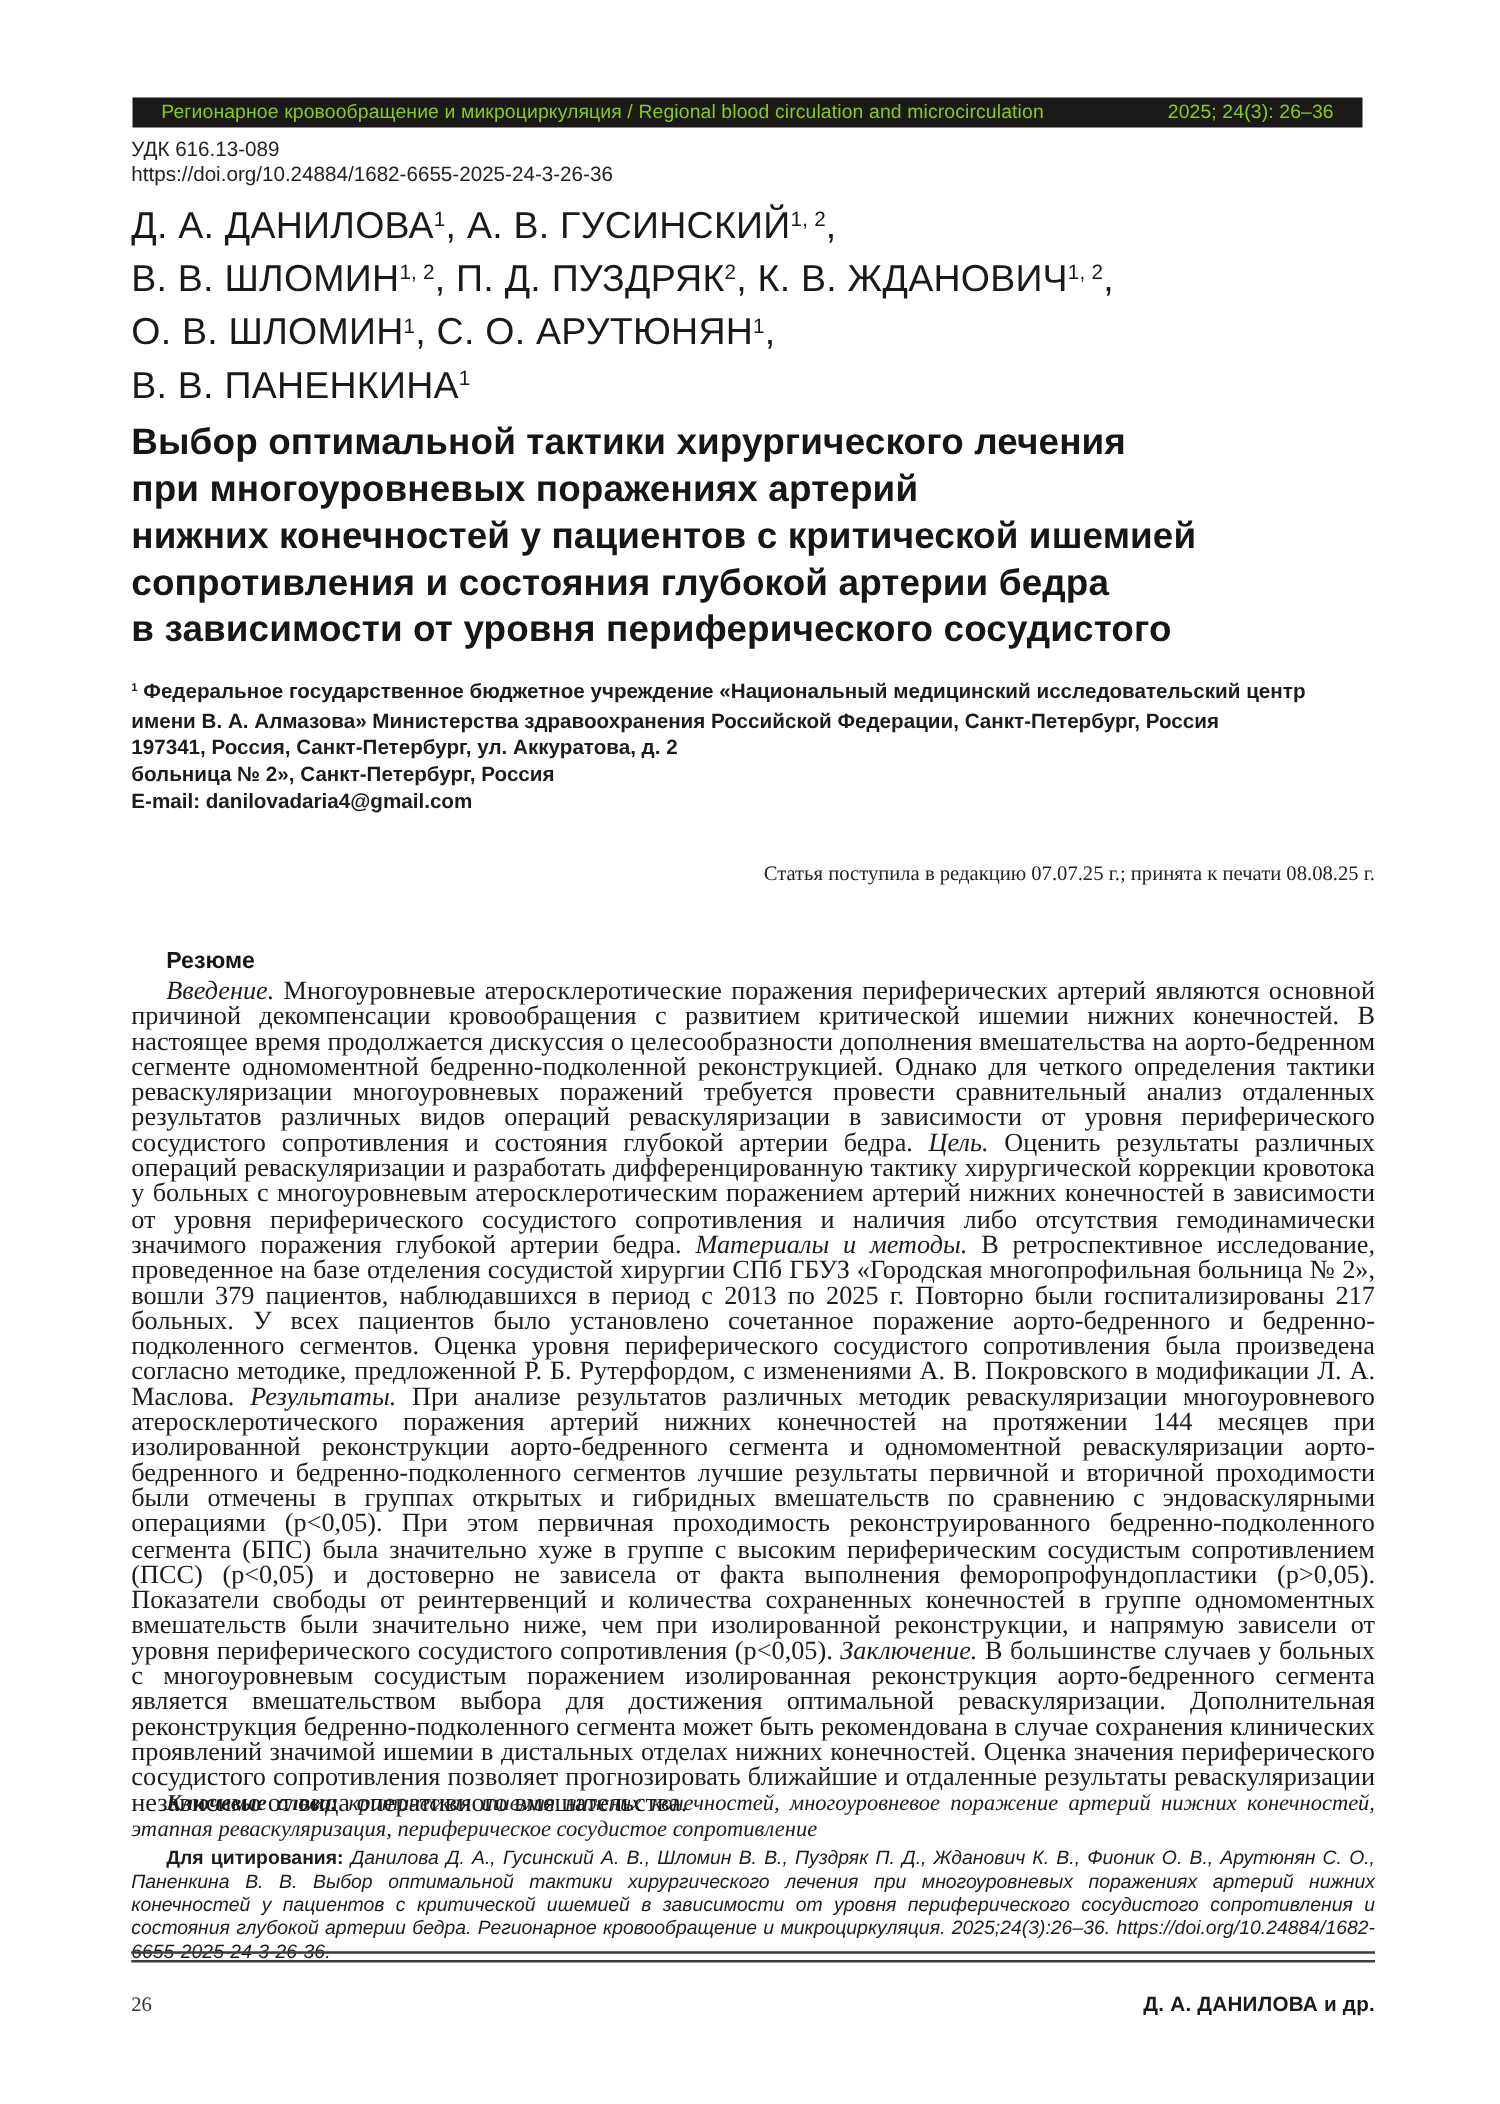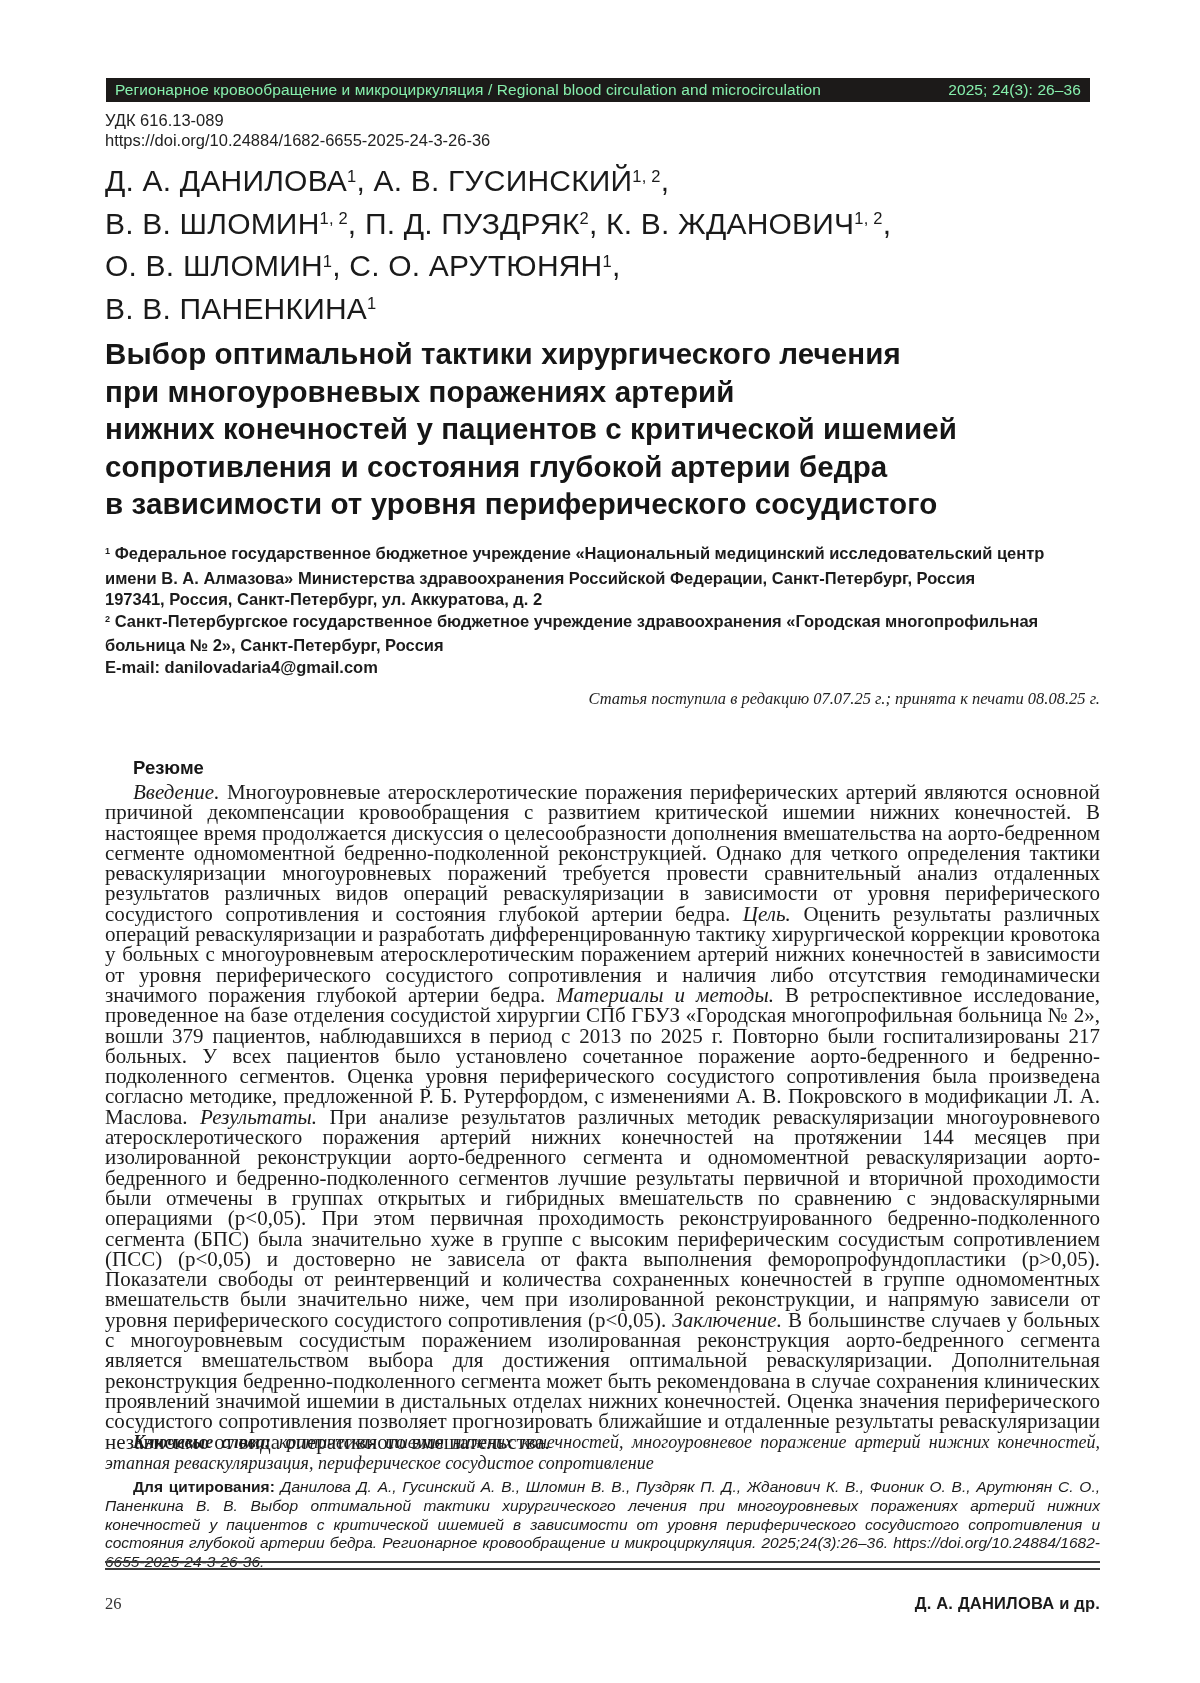--- a/index.html
+++ b/index.html
@@ -5,35 +5,35 @@
   html,body{margin:0;padding:0;}
   body{
     width:1200px;height:1683px;position:relative;background:#ffffff;
     font-family:"Liberation Sans",sans-serif;color:#1d1d1d;
     -webkit-font-smoothing:antialiased;
   }
   .abs{position:absolute;}
   
   .header-bar{
     left:106px;top:78px;width:984px;height:24px;box-sizing:border-box;
-    background:#1c1a19;color:#86efac;display:flex;justify-content:space-between;
-    align-items:center;padding:0 9px;font-size:15.5px;letter-spacing:.1px;white-space:nowrap;
+    background:#1c1a19;color:#84cc16;display:flex;justify-content:space-between;
+    align-items:center;padding:0 23px;font-size:15.5px;letter-spacing:.1px;white-space:nowrap;
   }
   
   .meta{left:105px;top:111px;font-size:16.5px;line-height:19.5px;color:#222;}
   
   .authors{left:105px;top:162px;font-size:30px;line-height:37.5px;color:#1a1a1a;letter-spacing:.2px;}
   .authors sup,.affiliations sup{font-size:55%;position:relative;top:-.55em;vertical-align:baseline;}
   
   .article-title{left:105px;top:335px;font-size:29.5px;line-height:37.5px;font-weight:bold;margin:0;color:#161616;letter-spacing:.1px;}
   
   .affiliations{left:105px;top:543px;font-weight:bold;font-size:16.5px;line-height:21.6px;color:#1c1c1c;}
   
   .received{left:105px;top:689px;width:995px;text-align:right;
-    font-family:"Liberation Serif",serif;font-style:italic;font-size:16.5px;color:#222;}
+    font-family:"Liberation Serif",serif;font-size:16.5px;color:#222;}
   
   .resume-heading{left:105px;top:757px;padding-left:28px;font-weight:bold;font-size:18.5px;color:#161616;}
   
   .abstract{
     left:105px;top:782px;width:995px;min-height:646px;margin:0;
     font-family:"Liberation Serif",serif;font-size:21px;line-height:20.3px;
     text-align:justify;text-indent:28px;color:#1c1c1c;
     hyphens:auto;-webkit-hyphens:auto;
   }
   
@@ -88,21 +88,20 @@
   <span class="line">при многоуровневых поражениях артерий</span>
   <span class="line">нижних конечностей у пациентов с критической ишемией</span>
   <span class="line">сопротивления и состояния глубокой артерии бедра</span>
   <span class="line">в зависимости от уровня периферического сосудистого</span>
 </h1>
 
 <div class="abs affiliations">
   <span class="line"><sup>1</sup><span> Федеральное государственное бюджетное учреждение «Национальный медицинский исследовательский центр</span></span>
   <span class="line"><span>имени В. А. Алмазова» Министерства здравоохранения Российской Федерации, Санкт-Петербург, Россия</span></span>
   <span class="line"><span>197341, Россия, Санкт-Петербург, ул. Аккуратова, д. 2</span></span>
-  <span class="line"><sup>2</sup><span> Санкт-Петербургское государственное бюджетное учреждение здравоохранения «Городская многопрофильная</span></span>
   <span class="line"><span>больница № 2», Санкт-Петербург, Россия</span></span>
   <span class="line"><span>E-mail: danilovadaria4@gmail.com</span></span>
 </div>
 
 <div class="abs received">Статья поступила в редакцию 07.07.25 г.; принята к печати 08.08.25 г.</div>
 
 <div class="abs resume-heading">Резюме</div>
 
 <p class="abs abstract"><i>Введение.</i><span> Многоуровневые атеросклеротические поражения периферических артерий являются основной причиной декомпенсации кровообращения с развитием критической ишемии нижних конечностей. В настоящее время продолжается дискуссия о целесообразности дополнения вмешательства на аорто-бедренном сегменте одномоментной бедренно-подколенной реконструкцией. Однако для четкого определения тактики реваскуляризации многоуровневых поражений требуется провести сравнительный анализ отдаленных результатов различных видов операций реваскуляризации в зависимости от уровня периферического сосудистого сопротивления и состояния глубокой артерии бедра. </span><i>Цель.</i><span> Оценить результаты различных операций реваскуляризации и разработать дифференцированную тактику хирургической коррекции кровотока у больных с многоуровневым атеросклеротическим поражением артерий нижних конечностей в зависимости от уровня периферического сосудистого сопротивления и наличия либо отсутствия гемодинамически значимого поражения глубокой артерии бедра. </span><i>Материалы и методы.</i><span> В ретроспективное исследование, проведенное на базе отделения сосудистой хирургии СПб ГБУЗ «Городская многопрофильная больница № 2», вошли 379 пациентов, наблюдавшихся в период с 2013 по 2025 г. Повторно были госпитализированы 217 больных. У всех пациентов было установлено сочетанное поражение аорто-бедренного и бедренно-подколенного сегментов. Оценка уровня периферического сосудистого сопротивления была произведена согласно методике, предложенной Р. Б. Рутерфордом, с изменениями А. В. Покровского в модификации Л. А. Маслова. </span><i>Результаты.</i><span> При анализе результатов различных методик реваскуляризации многоуровневого атеросклеротического поражения артерий нижних конечностей на протяжении 144 месяцев при изолированной реконструкции аорто-бедренного сегмента и одномоментной реваскуляризации аорто-бедренного и бедренно-подколенного сегментов лучшие результаты первичной и вторичной проходимости были отмечены в группах открытых и гибридных вмешательств по сравнению с эндоваскулярными операциями (p&lt;0,05). При этом первичная проходимость реконструированного бедренно-подколенного сегмента (БПС) была значительно хуже в группе с высоким периферическим сосудистым сопротивлением (ПСС) (p&lt;0,05) и достоверно не зависела от факта выполнения феморопрофундопластики (p&gt;0,05). Показатели свободы от реинтервенций и количества сохраненных конечностей в группе одномоментных вмешательств были значительно ниже, чем при изолированной реконструкции, и напрямую зависели от уровня периферического сосудистого сопротивления (p&lt;0,05). </span><i>Заключение.</i><span> В большинстве случаев у больных с многоуровневым сосудистым поражением изолированная реконструкция аорто-бедренного сегмента является вмешательством выбора для достижения оптимальной реваскуляризации. Дополнительная реконструкция бедренно-подколенного сегмента может быть рекомендована в случае сохранения клинических проявлений значимой ишемии в дистальных отделах нижних конечностей. Оценка значения периферического сосудистого сопротивления позволяет прогнозировать ближайшие и отдаленные результаты реваскуляризации независимо от вида оперативного вмешательства.</span></p>
 

